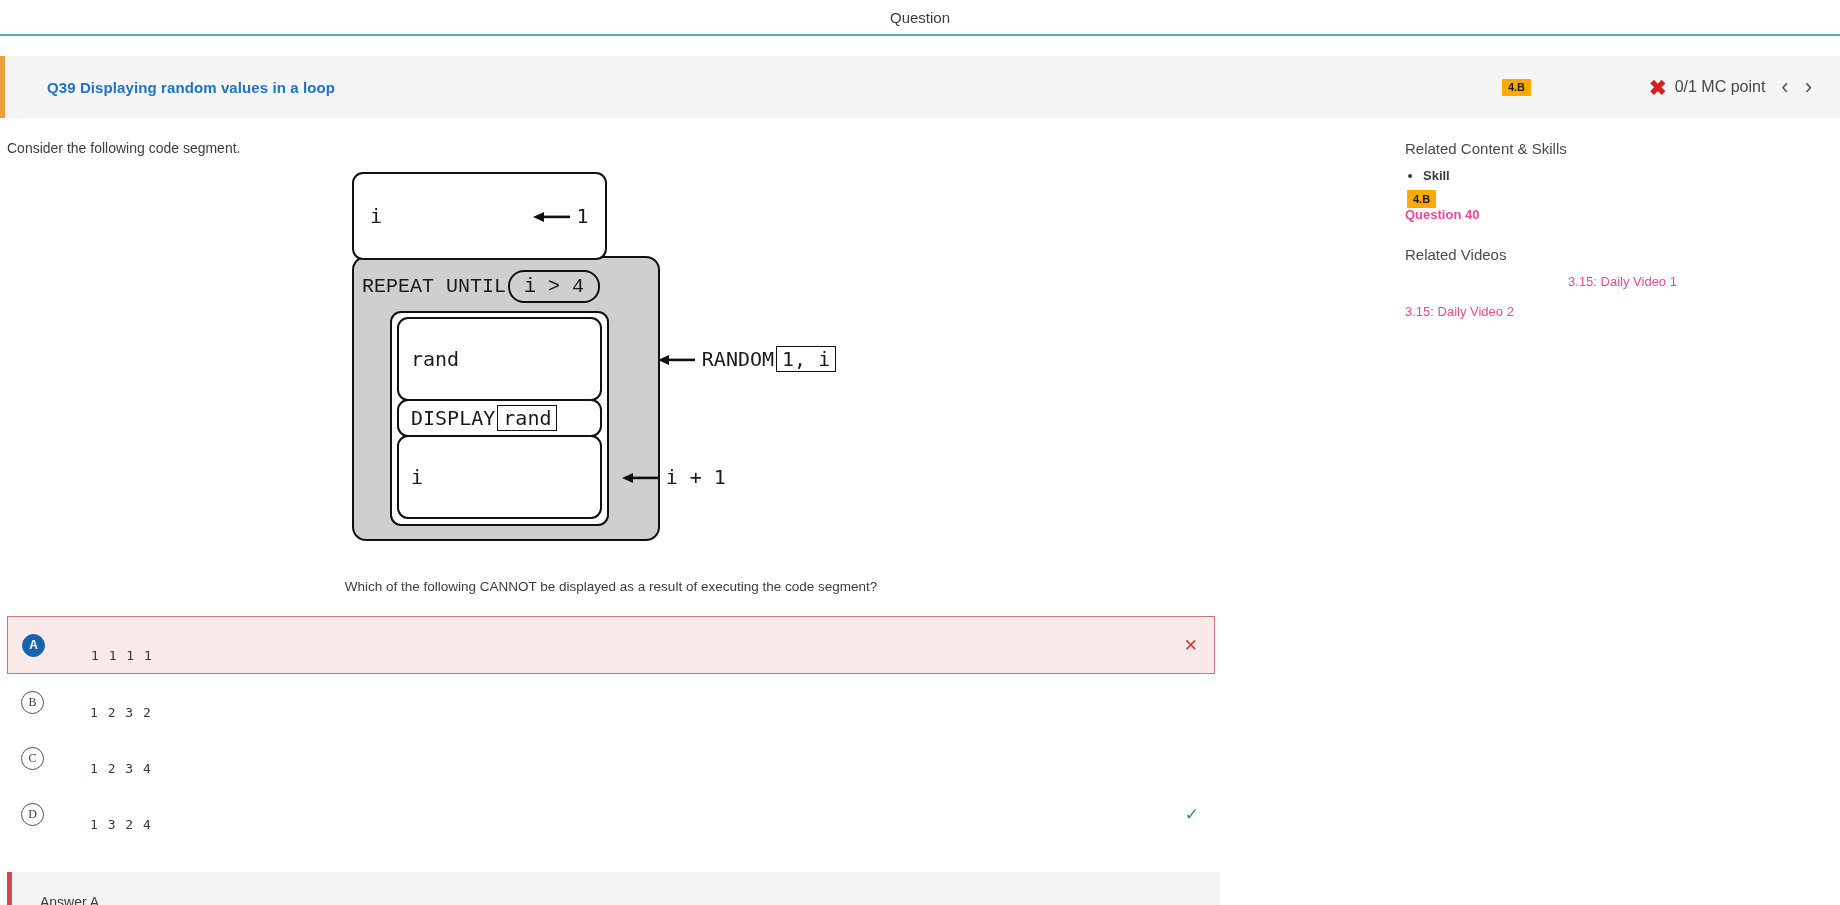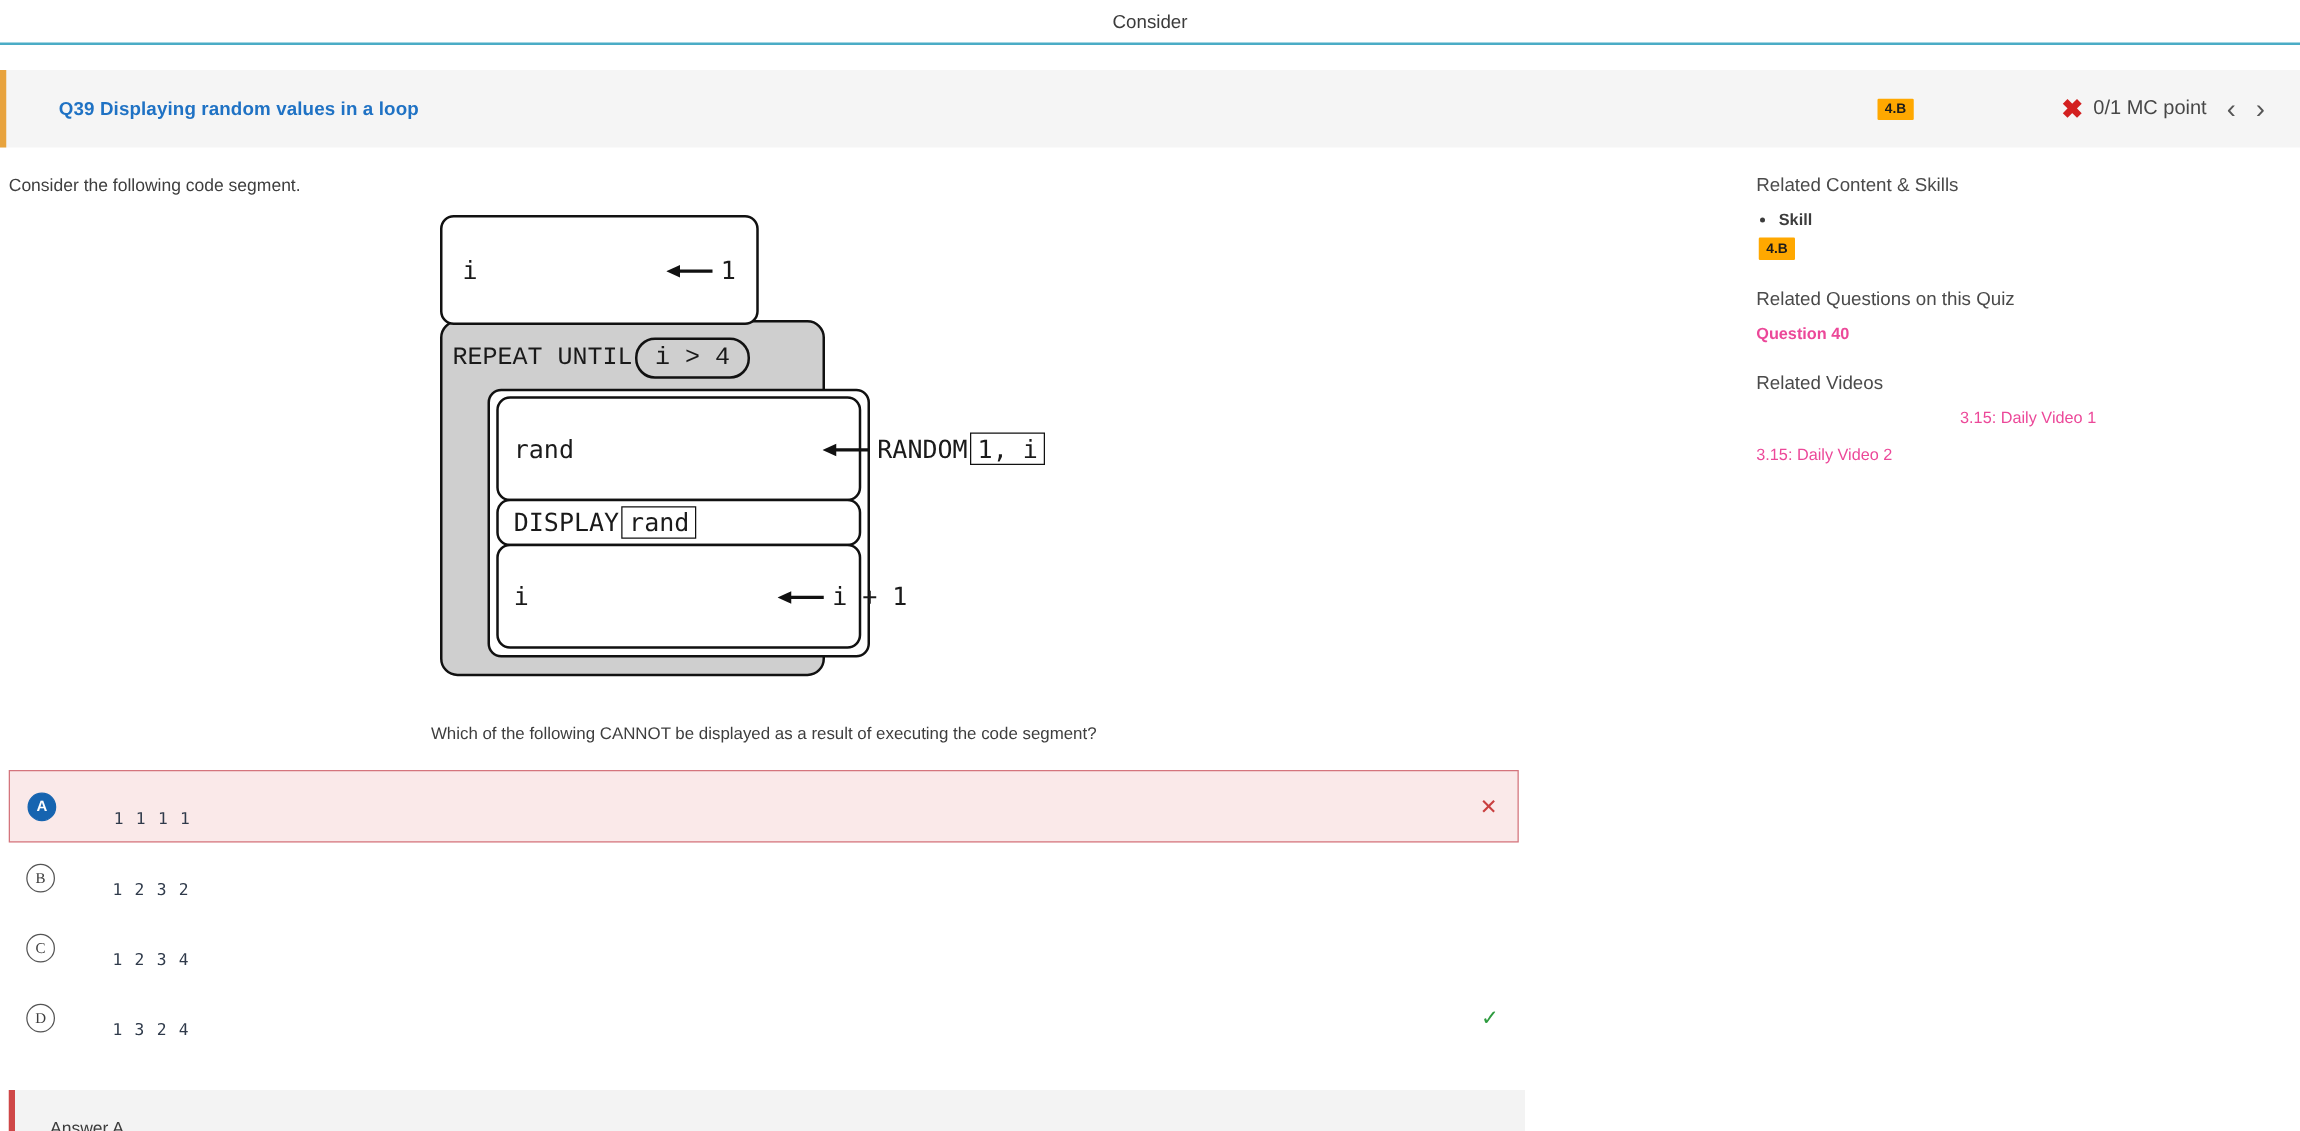--- a/index.html
+++ b/index.html
@@ -139,21 +139,21 @@
     padding: 3px 14px;
     margin-left: 2px;
     white-space: pre;
   }
   .loop-body {
     border: 2px solid #111;
     border-radius: 11px;
     background: #fff;
     margin: 4px 6px 0 36px;
     padding: 4px 5px 5px 5px;
-    width: 306px;
+    width: 219px;
     text-align: center;
   }
   .stmt {
     border: 2px solid #111;
     border-radius: 11px;
     background: #fff;
     font-family: "DejaVu Sans Mono", monospace;
     font-size: 20px;
     color: #1a1a1a;
     padding: 4px 12px;
@@ -250,21 +250,21 @@
     display: block;
     text-decoration: none;
   }
   .side-link.vid { font-weight: normal; margin-top: 15px; }
   .side-link.vid.first { margin-top: 0; text-align: center; }
 </style>
 </head>
 <body>
 
 <div class="topbar">
-  <div class="topbar-title">Consider</div>
+  <div class="topbar-title">Question</div>
 </div>
 <div class="topbar-rule"></div>
 
 <div class="qheader">
   <div class="qheader-title">Q39 Displaying random values in a loop</div>
   <div class="qheader-right">
     <span class="skill-badge">4.B</span>
     <span class="score-wrap">
       <span class="xmark">✖</span>
       <span>0/1 MC point</span>
@@ -378,21 +378,20 @@
     <div class="side-h">Related Content &amp; Skills</div>
     <ul class="skill-list">
       <li>
         <span>Skill</span>
       </li>
     </ul>
     <div class="skill-tag-wrap">
       <span class="skill-badge" style="margin-right:0">4.B</span>
     </div>
 
-    <div class="side-h gap">Related Questions on this Quiz</div>
     <a class="side-link">Question 40</a>
 
     <div class="side-h gap">Related Videos</div>
     <a class="side-link vid first">3.15: Daily Video 1</a>
     <a class="side-link vid">3.15: Daily Video 2</a>
 
   </div>
 
 </div>
 

